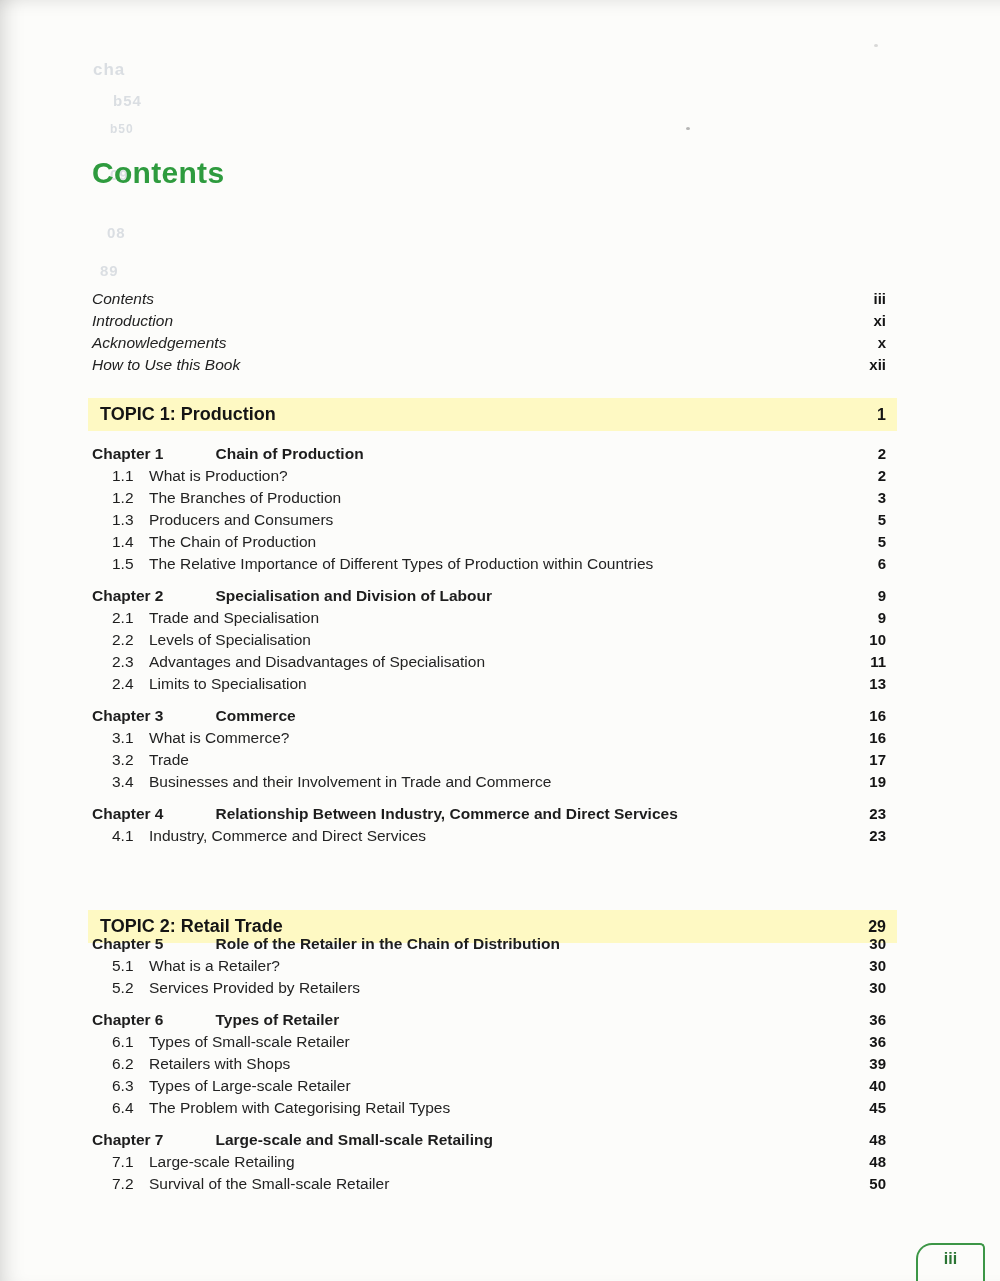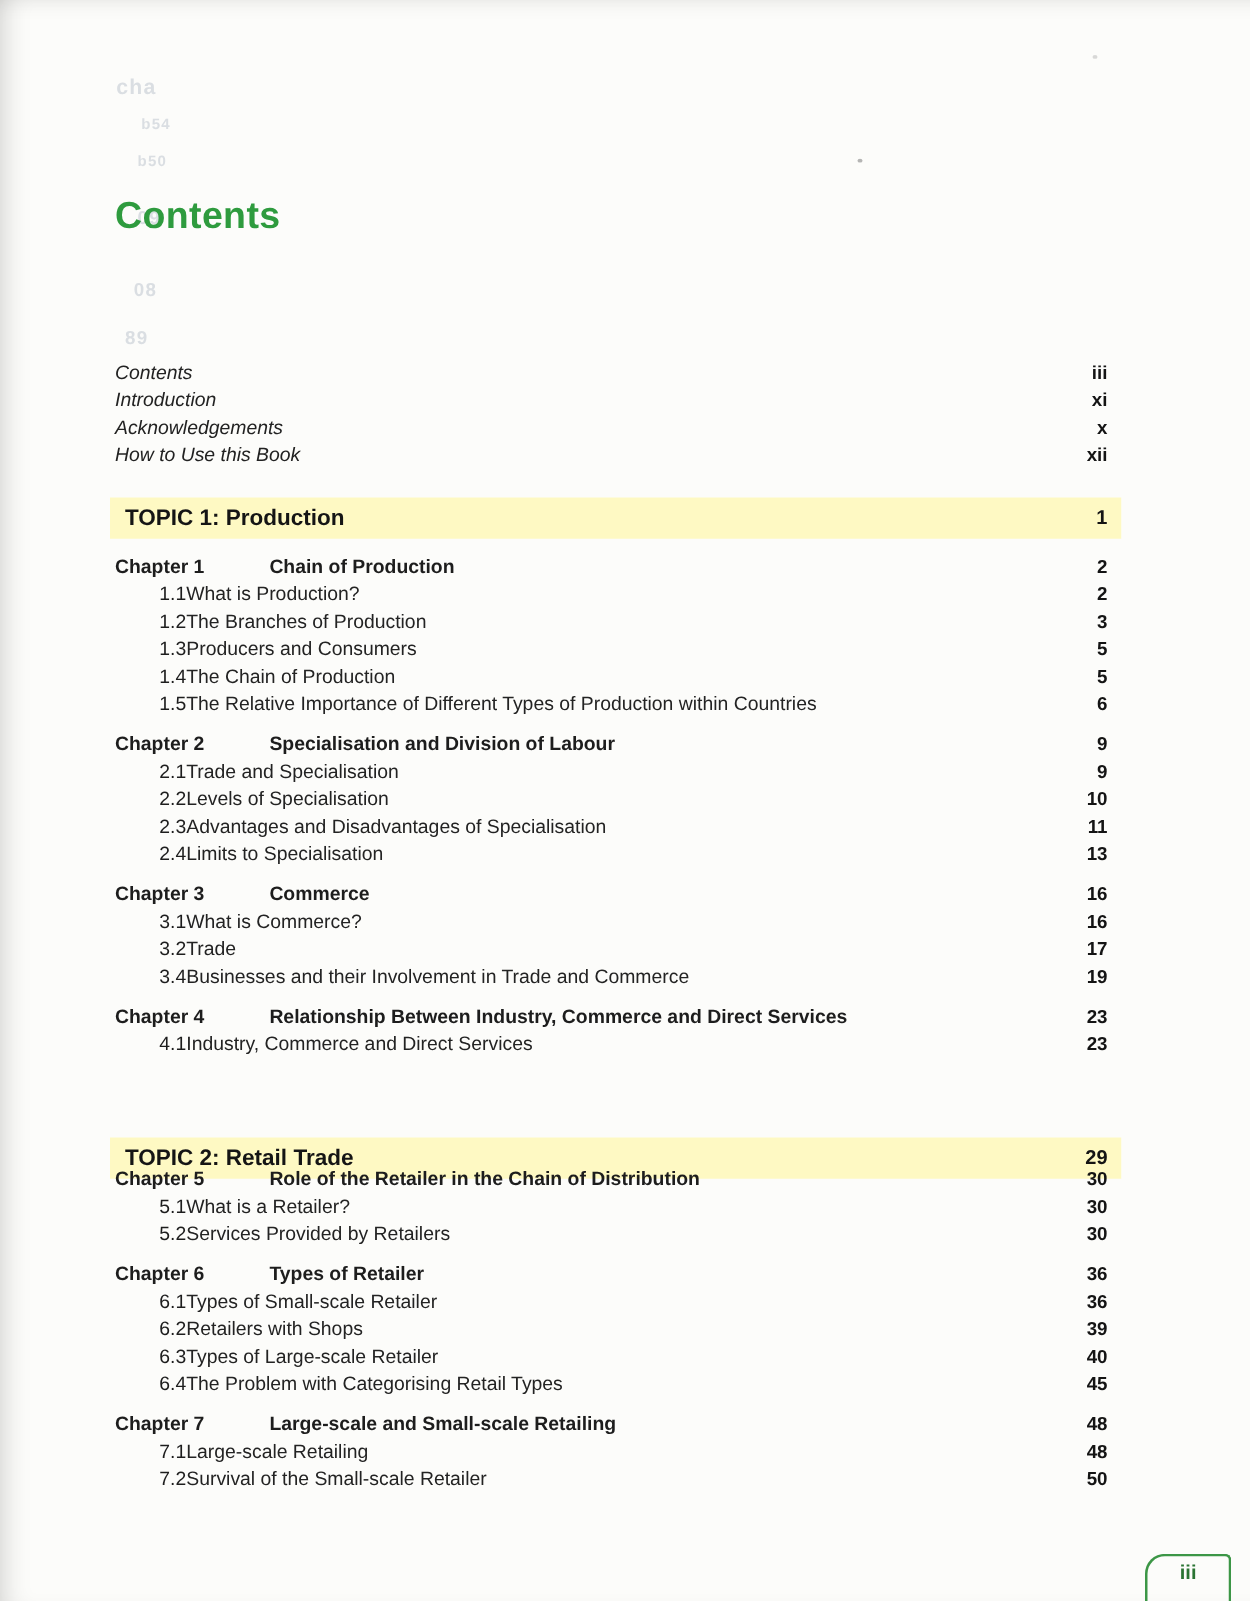--- a/index.html
+++ b/index.html
@@ -30,21 +30,21 @@
     position:absolute;left:88px;width:809px;height:33px;
     background:#fef9c3;
     display:flex;align-items:center;box-sizing:border-box;
     padding:0 11px 0 12px;
     font-weight:700;font-size:18px;color:#151515;
   }
   .topic-banner .pg{font-size:16px;font-weight:700;}
   .chapters{position:absolute;left:92px;width:805px;}
   .ch-row{font-weight:700;gap:43px;}
   .ch-row .ch-title{margin-left:9px;}
-  .sec-row .sec-num{margin-left:20px;flex:0 0 37px;text-align:right;}
+  .sec-row .sec-num{margin-left:20px;flex:0 0 37px;}
   .sec-row .sec-title{flex:0 1 auto;color:#232323;}
   .gap{margin-top:10px;}
   .corner-badge{
     position:absolute;left:916px;top:1243px;width:69px;height:38px;
     border:2.5px solid #3c9646;border-bottom:none;
     border-radius:16px 5px 0 0;box-sizing:border-box;
     display:flex;justify-content:center;align-items:flex-start;padding-top:5px;
     font-weight:700;font-size:16px;color:#2a7433;
   }
   .ghost{
@@ -52,21 +52,21 @@
     font-weight:700;filter:blur(.5px);letter-spacing:1px;
   }
   .speck{position:absolute;width:4px;height:3px;border-radius:50%;background:rgba(95,95,95,.45);}
 </style>
 </head>
 <body>
 
 <div class="scan-page">
 
   <span class="ghost" style="left:93px;top:60px;font-size:17px;">cha</span>
-  <span class="ghost" style="left:113px;top:92px;font-size:12px;">b54</span>
+  <span class="ghost" style="left:113px;top:92px;font-size:15px;">b54</span>
   <span class="ghost" style="left:110px;top:122px;font-size:12px;">b50</span>
   <span class="ghost" style="left:110px;top:166px;font-size:15px;">09</span>
   <span class="ghost" style="left:107px;top:224px;font-size:15px;">08</span>
   <span class="ghost" style="left:100px;top:262px;font-size:15px;">89</span>
   <span class="speck" style="left:686px;top:127px;"></span>
   <span class="speck" style="left:874px;top:44px;opacity:.5;"></span>
 
   <div class="contents-title">Contents</div>
 
   <div class="fm-block">

